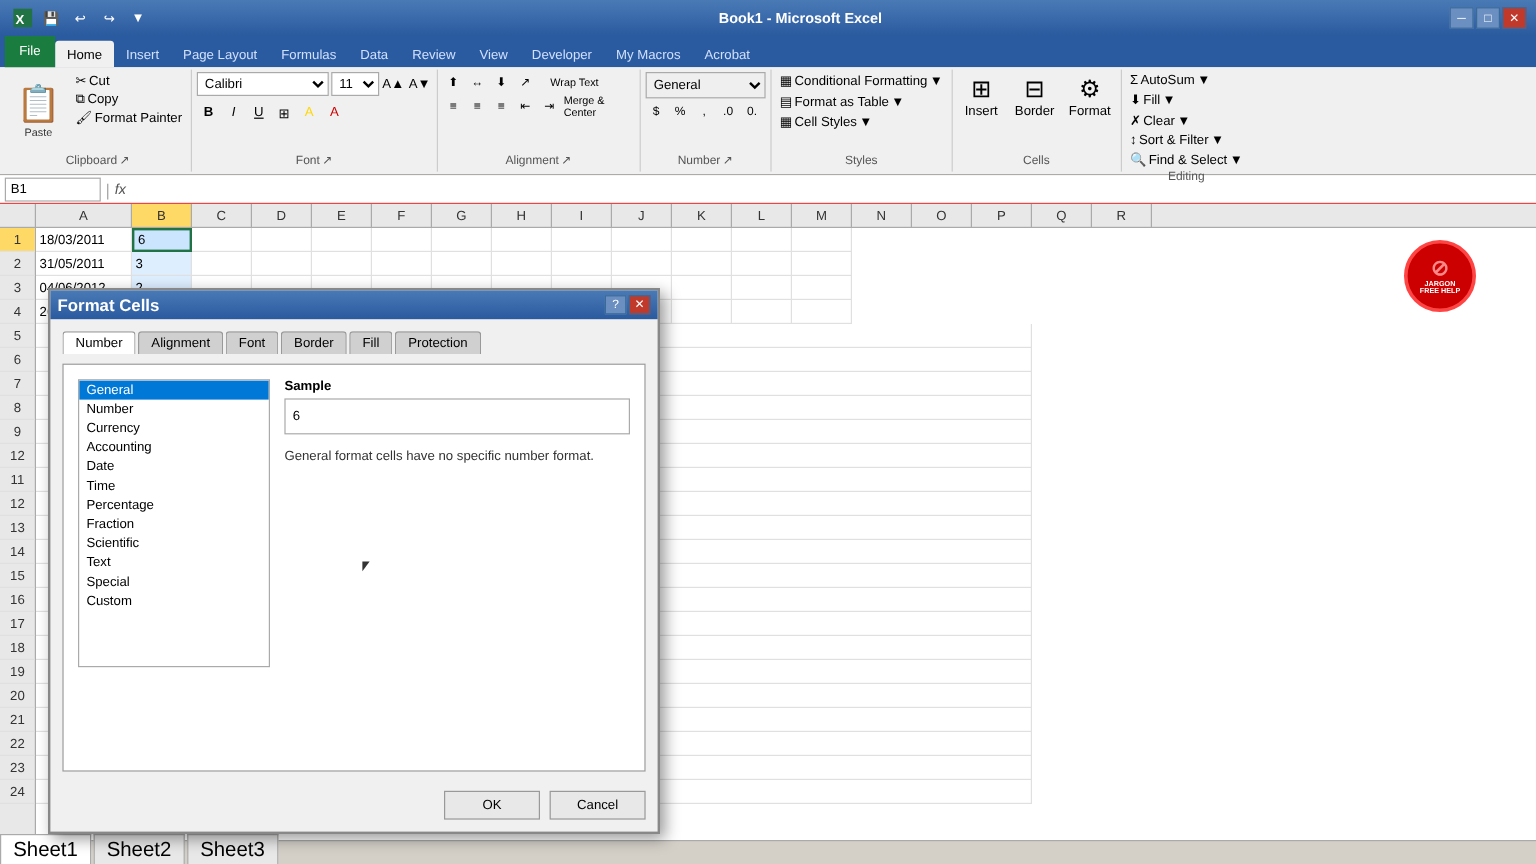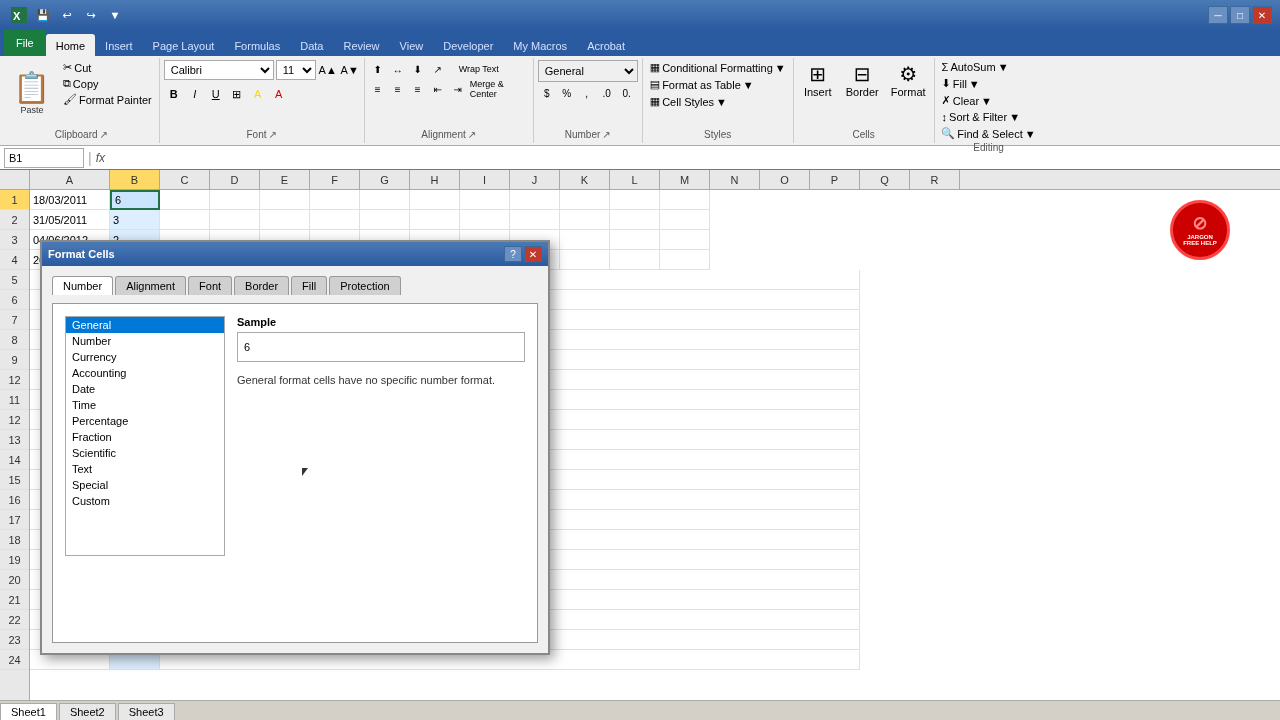--- a/index.html
+++ b/index.html
@@ -293,21 +293,21 @@
       pointer-events: all;
     }
     .dialog-titlebar {
       background: linear-gradient(to bottom, #4a7ab5, #2a5a9f);
       height: 24px;
       display: flex;
       align-items: center;
       padding: 0 6px;
       justify-content: space-between;
     }
-    .dialog-title { color: white; font-size: 11px; font-weight: bold; }
+    .dialog-title { color: white; font-size: 14px; font-weight: bold; }
     .dialog-controls { display: flex; gap: 2px; }
     .dialog-btn { width: 18px; height: 16px; background: #6a8fc0; border: 1px solid #3a6a9a; color: white; font-size: 10px; display: flex; align-items: center; justify-content: center; cursor: pointer; }
     .dialog-btn.close-btn { background: #c0392b; }
     .dialog-content { padding: 10px; }
     .dialog-tabs {
       display: flex;
       gap: 2px;
       margin-bottom: 8px;
     }
     .dialog-tab {
@@ -401,21 +401,21 @@
     }
     .sheet-tabs-bar {
       height: 20px;
       background: #d4d0c8;
       display: flex;
       align-items: flex-end;
       border-top: 1px solid #aaa;
     }
     .sheet-tab {
       padding: 2px 10px;
-      font-size: 11px;
+      font-size: 17px;
       background: #e8e8e8;
       border: 1px solid #aaa;
       border-bottom: none;
       cursor: pointer;
       margin-right: 2px;
     }
     .sheet-tab.active { background: white; }
 
     
     .help-badge {
@@ -458,20 +458,21 @@
             <rect width="16" height="16" fill="#217346"></rect>
             <text x="2" y="13" font-size="11" fill="white" font-weight="bold">X</text>
           </svg>
       </div>
       <div class="qa-btn">💾</div>
       <div class="qa-btn">↩</div>
       <div class="qa-btn">↪</div>
       <div class="qa-btn">▼</div>
     </div>
   </div>
+  <div class="title-bar-title">Book1 - Microsoft Excel</div>
   <div class="title-bar-controls">
     <div class="title-btn">─</div>
     <div class="title-btn">□</div>
     <div class="title-btn close">✕</div>
   </div>
 </div>
 
 <div class="ribbon-tabs">
   <div class="file-tab">File</div>
   <div class="ribbon-tab active">Home</div>
@@ -942,17 +943,21 @@
             <div class="sample-section">
               <div class="sample-label">Sample</div>
               <div class="sample-box">
                 <span>6</span>
               </div>
             </div>
             <div class="description-text">General format cells have no specific number format.</div>
           </div>
         </div>
       </div>
+      <div class="dialog-footer">
+        <button class="dialog-action-btn ok-btn">OK</button>
+        <button class="dialog-action-btn cancel-btn">Cancel</button>
+      </div>
     </div>
   </div>
 </div>
 
 <div class="cursor-dot"></div>
 
 </body></html>

